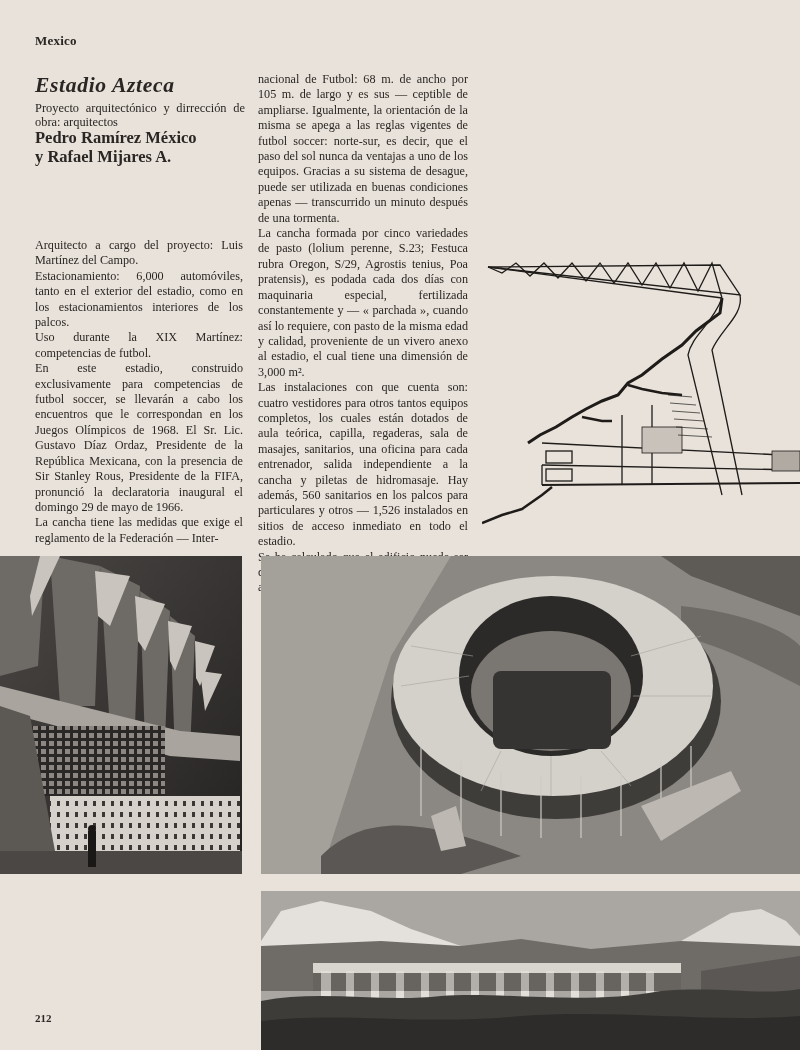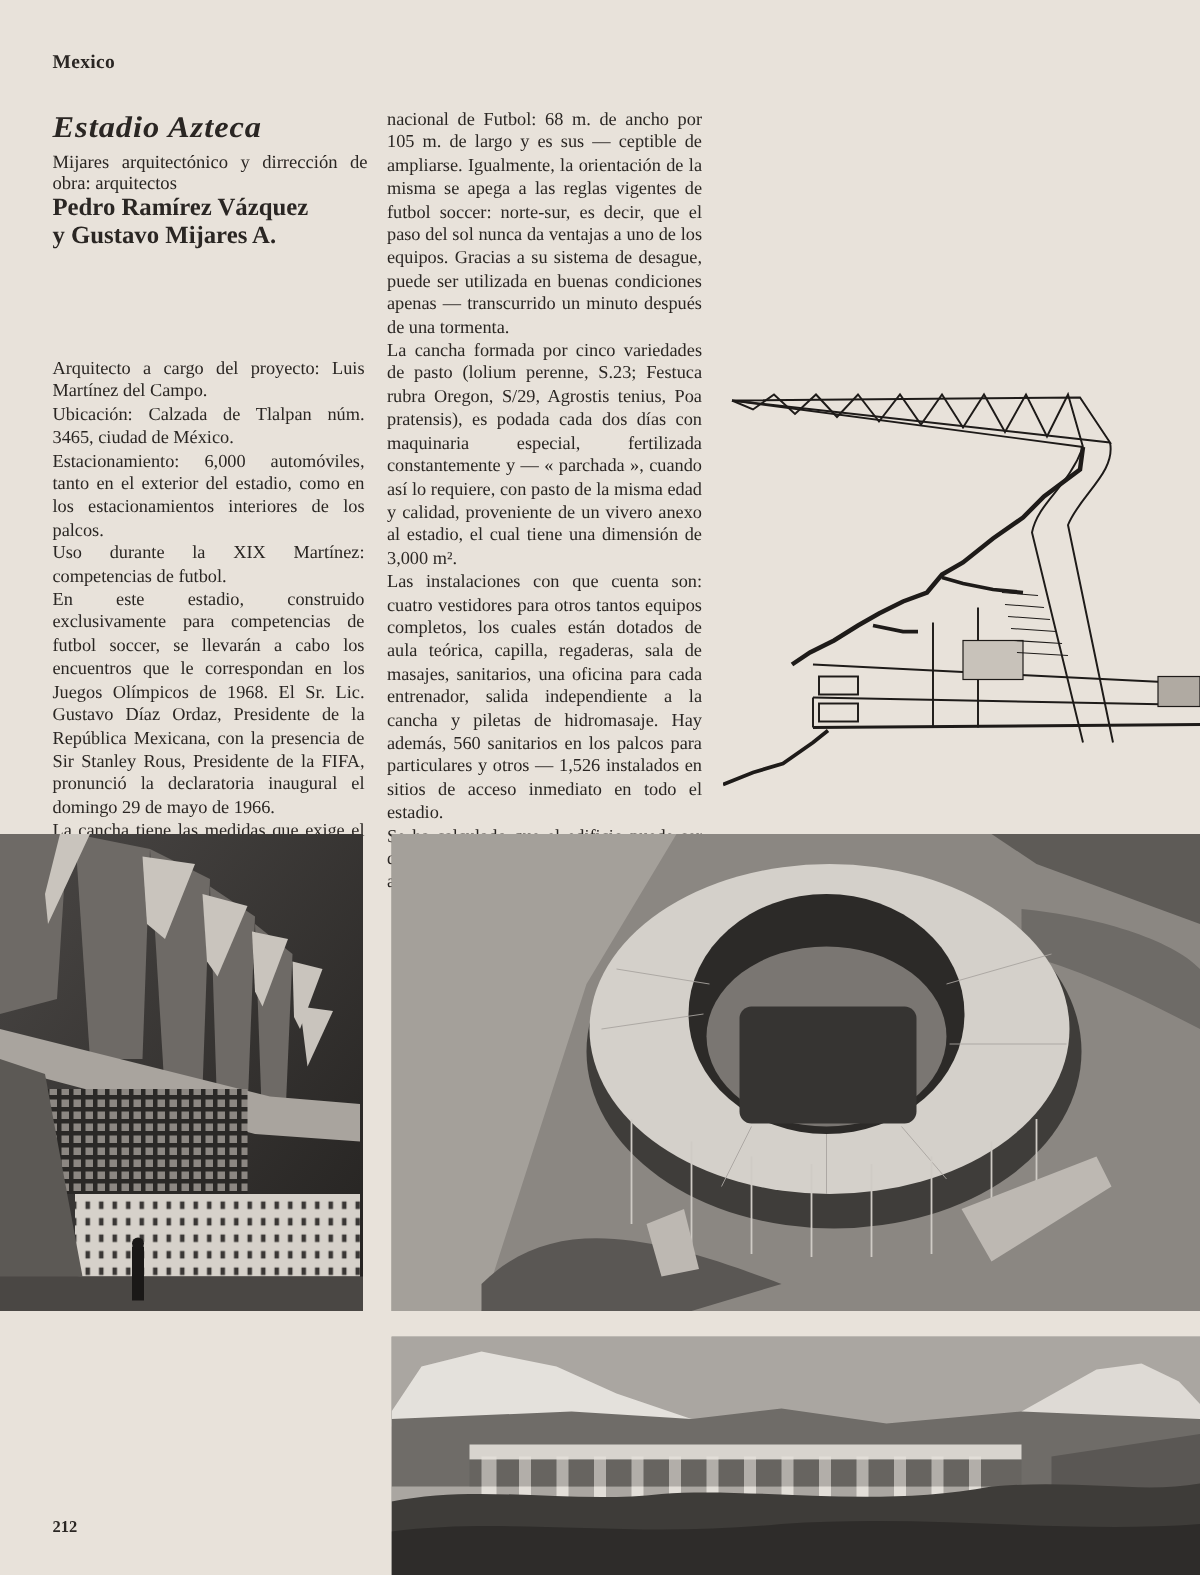--- a/index.html
+++ b/index.html
@@ -18,30 +18,29 @@
   .photo{overflow:hidden;}
   .pagenum{top:1012px;left:35px;font-size:11px;font-weight:bold;}
 </style>
 </head>
 <body>
 
 <div class="abs section">Mexico</div>
 
 <div class="abs title">Estadio Azteca</div>
 
-<div class="abs credit">Mijares arquitectónico y dirrección de obra: arquitectos</div>
+<div class="abs credit">Proyecto arquitectónico y dirrección de obra: arquitectos</div>
 
 <div class="abs names">
-  <div>Pedro Ramírez Vázquez</div>
-  <div>y Gustavo Mijares A.</div>
+  <div>Pedro Ramírez México</div>
+  <div>y Rafael Mijares A.</div>
 </div>
 
 <div class="abs col col1">
   <p>Arquitecto a cargo del proyecto: Luis Martínez del Campo.</p>
-  <p>Ubicación: Calzada de Tlalpan núm. 3465, ciudad de México.</p>
   <p>Estacionamiento: 6,000 automóviles, tanto en el exterior del estadio, como en los estacionamientos interiores de los palcos.</p>
   <p>Uso durante la XIX Martínez: competencias de futbol.</p>
   <p>En este estadio, construido exclusivamente para competencias de futbol soccer, se llevarán a cabo los encuentros que le correspondan en los Juegos Olímpicos de 1968. El Sr. Lic. Gustavo Díaz Ordaz, Presidente de la República Mexicana, con la presencia de Sir Stanley Rous, Presidente de la FIFA, pronunció la declaratoria inaugural el domingo 29 de mayo de 1966.</p>
   <p>La cancha tiene las medidas que exige el reglamento de la Federación — Inter-</p>
 </div>
 
 <div class="abs col col2">
   <p>nacional de Futbol: 68 m. de ancho por 105 m. de largo y es sus — ceptible de ampliarse. Igualmente, la orientación de la misma se apega a las reglas vigentes de futbol soccer: norte-sur, es decir, que el paso del sol nunca da ventajas a uno de los equipos. Gracias a su sistema de desague, puede ser utilizada en buenas condiciones apenas — transcurrido un minuto después de una tormenta.</p>
   <p>La cancha formada por cinco variedades de pasto (lolium perenne, S.23; Festuca rubra Oregon, S/29, Agrostis tenius, Poa pratensis), es podada cada dos días con maquinaria especial, fertilizada constantemente y — « parchada », cuando así lo requiere, con pasto de la misma edad y calidad, proveniente de un vivero anexo al estadio, el cual tiene una dimensión de 3,000 m².</p>
   <p>Las instalaciones con que cuenta son: cuatro vestidores para otros tantos equipos completos, los cuales están dotados de aula teórica, capilla, regaderas, sala de masajes, sanitarios, una oficina para cada entrenador, salida independiente a la cancha y piletas de hidromasaje. Hay además, 560 sanitarios en los palcos para particulares y otros — 1,526 instalados en sitios de acceso inmediato en todo el estadio.</p>

